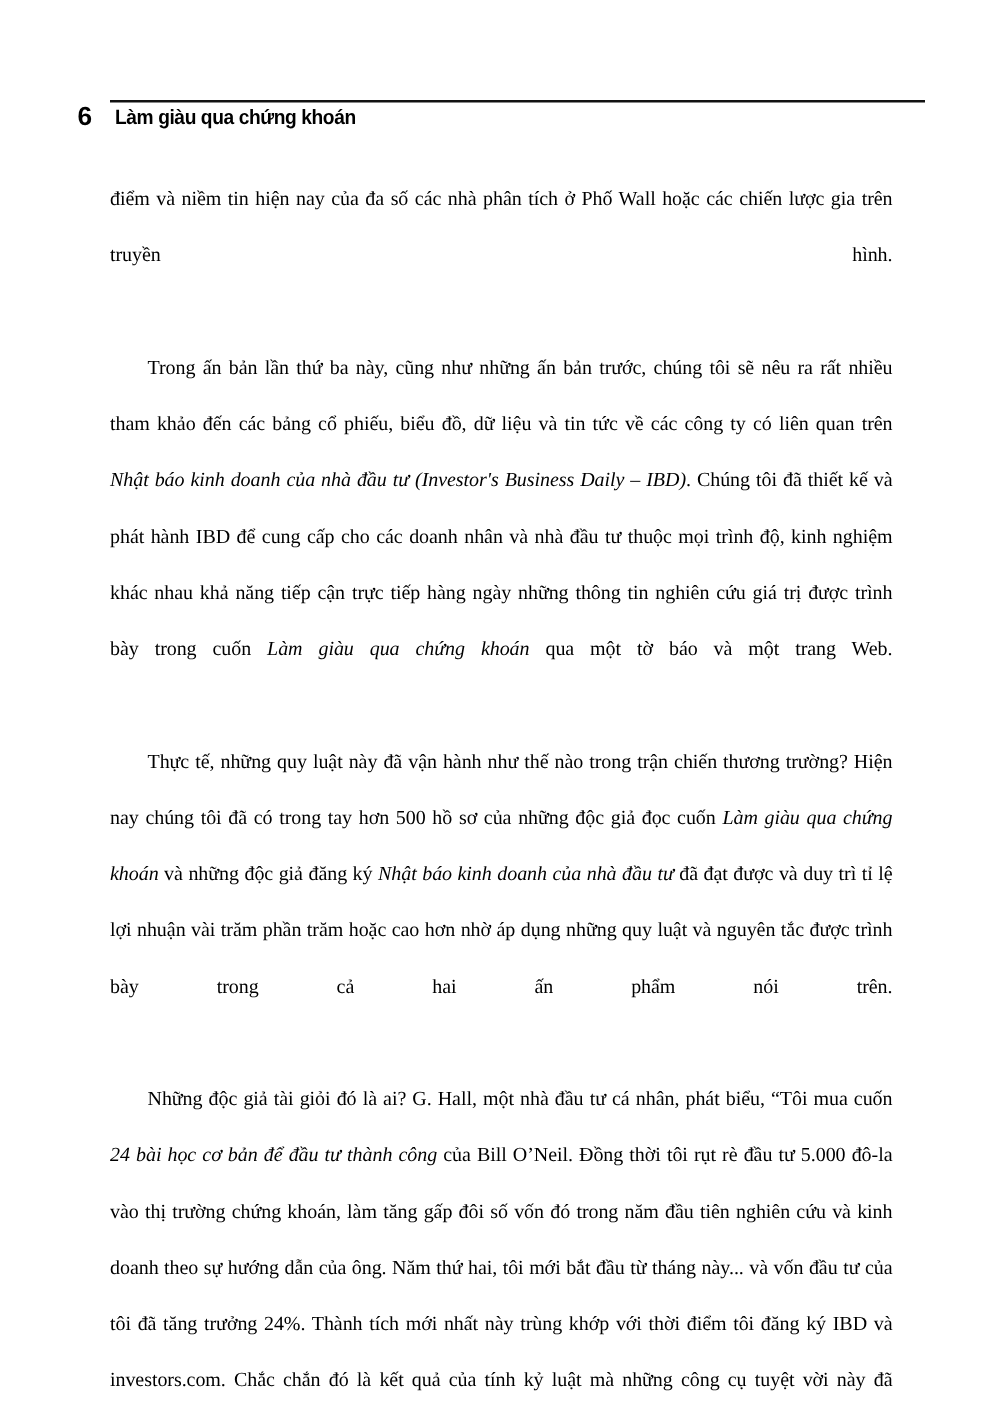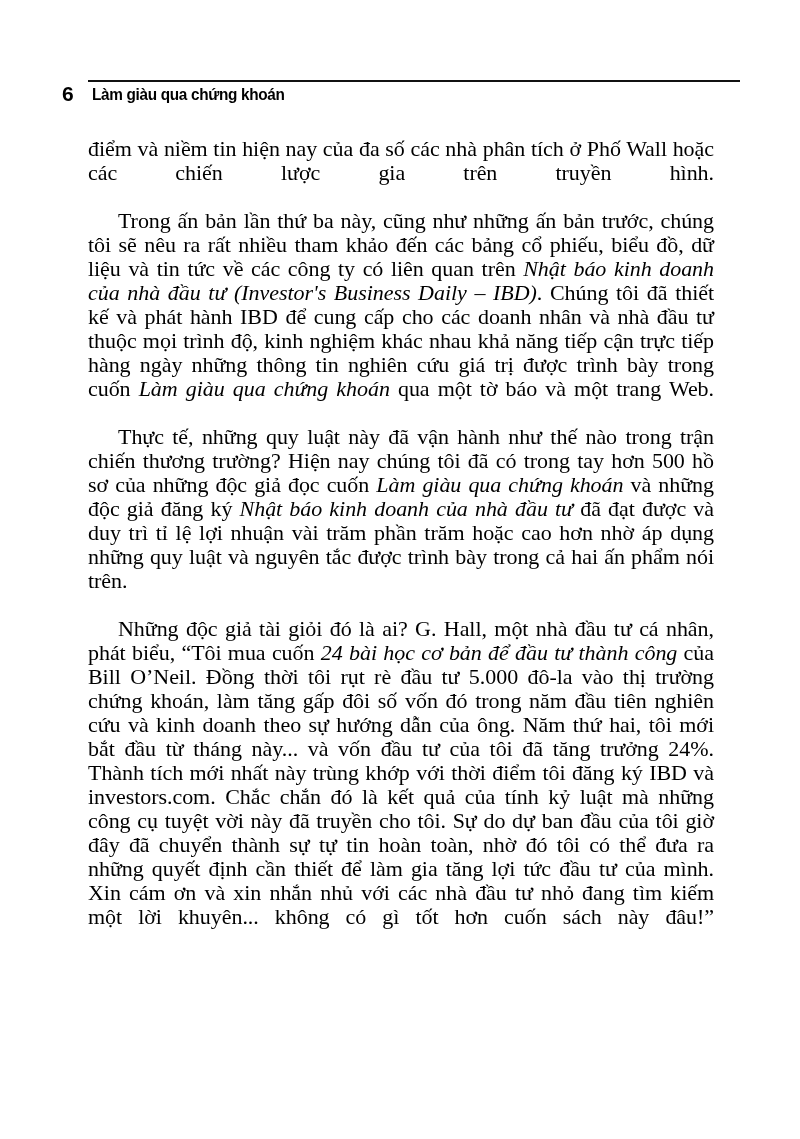--- a/index.html
+++ b/index.html
@@ -69,22 +69,22 @@
   
   .body-block {
     position: absolute;
     left: 88px;
     top: 137px;
     width: 626px;
   }
 
   .para {
     margin: 0;
-    font-size: 22px;
-    line-height: 24px;
+    font-size: 16px;
+    line-height: 45px;
     text-align: justify;
     text-justify: inter-word;
     letter-spacing: -0.05px;
     word-spacing: 0.2px;
     hyphens: none;
   }
 
   .para.indent {
     text-indent: 30px;
     font-family: Liberation Serif, serif;

